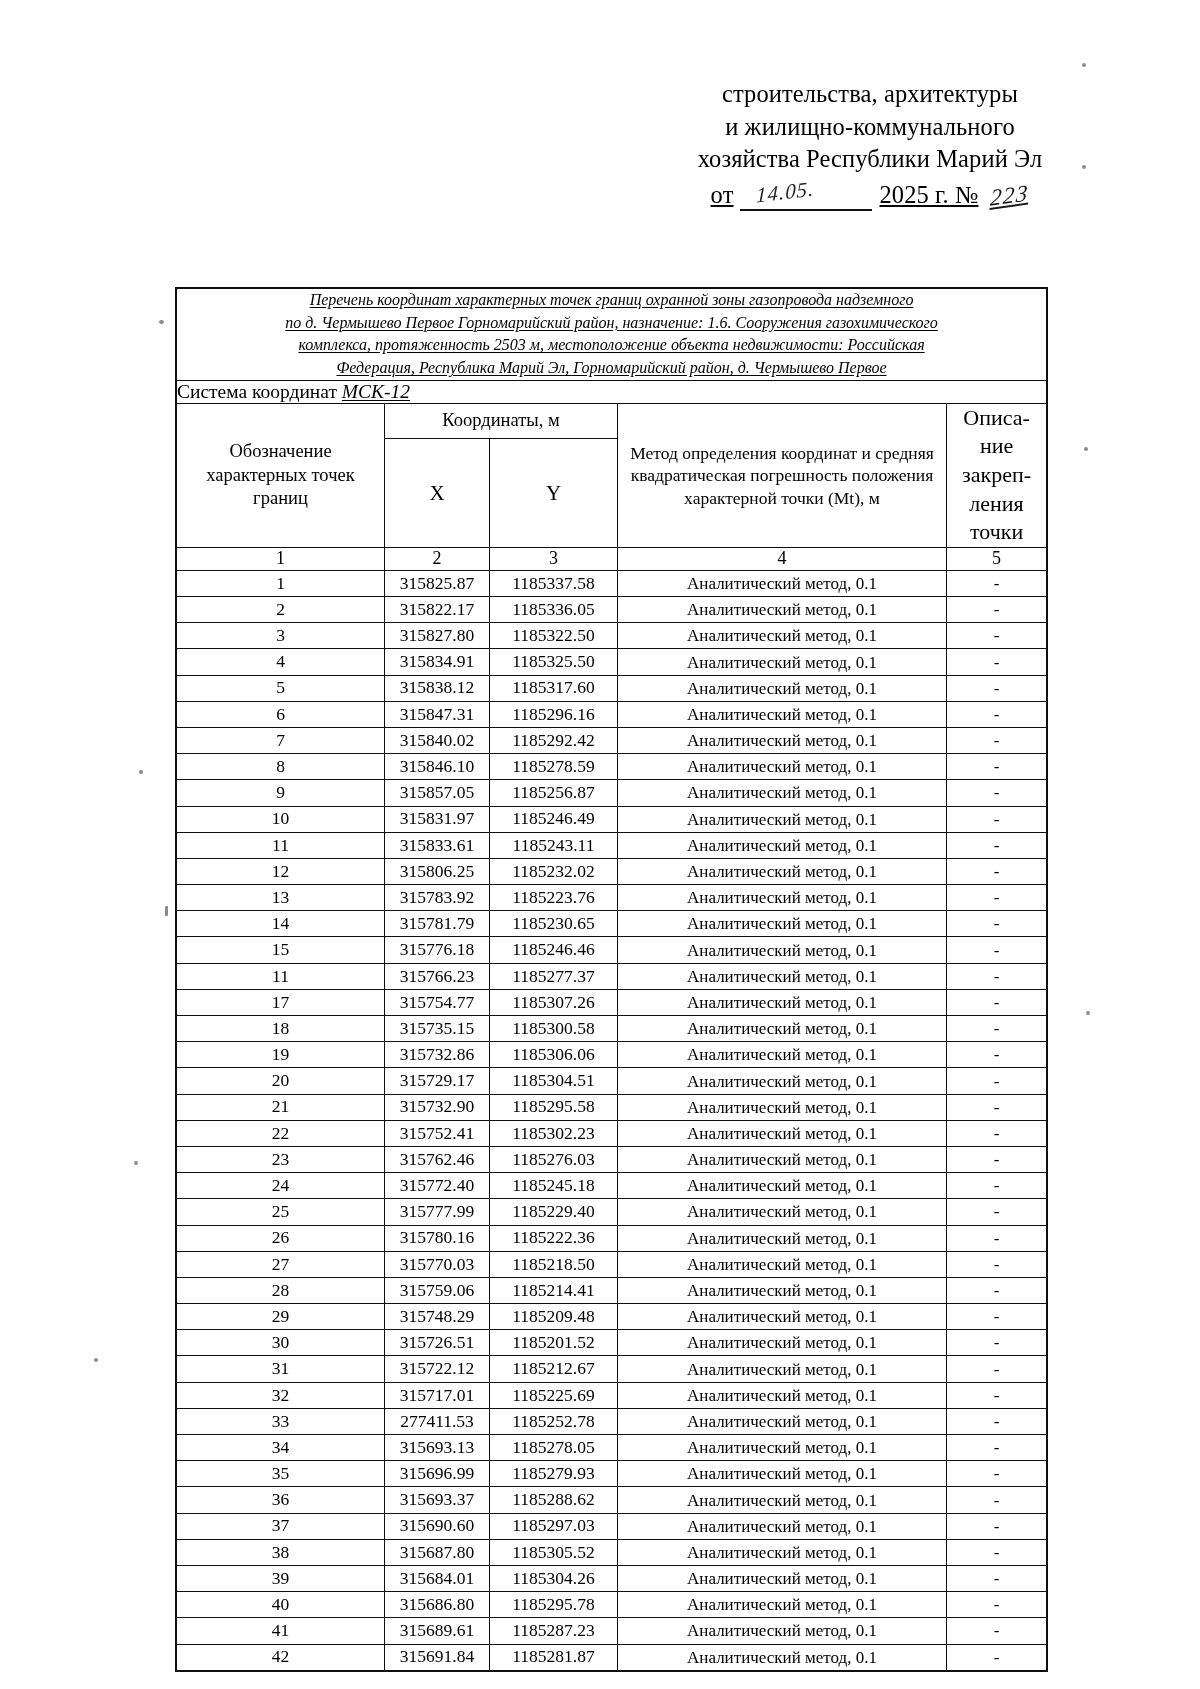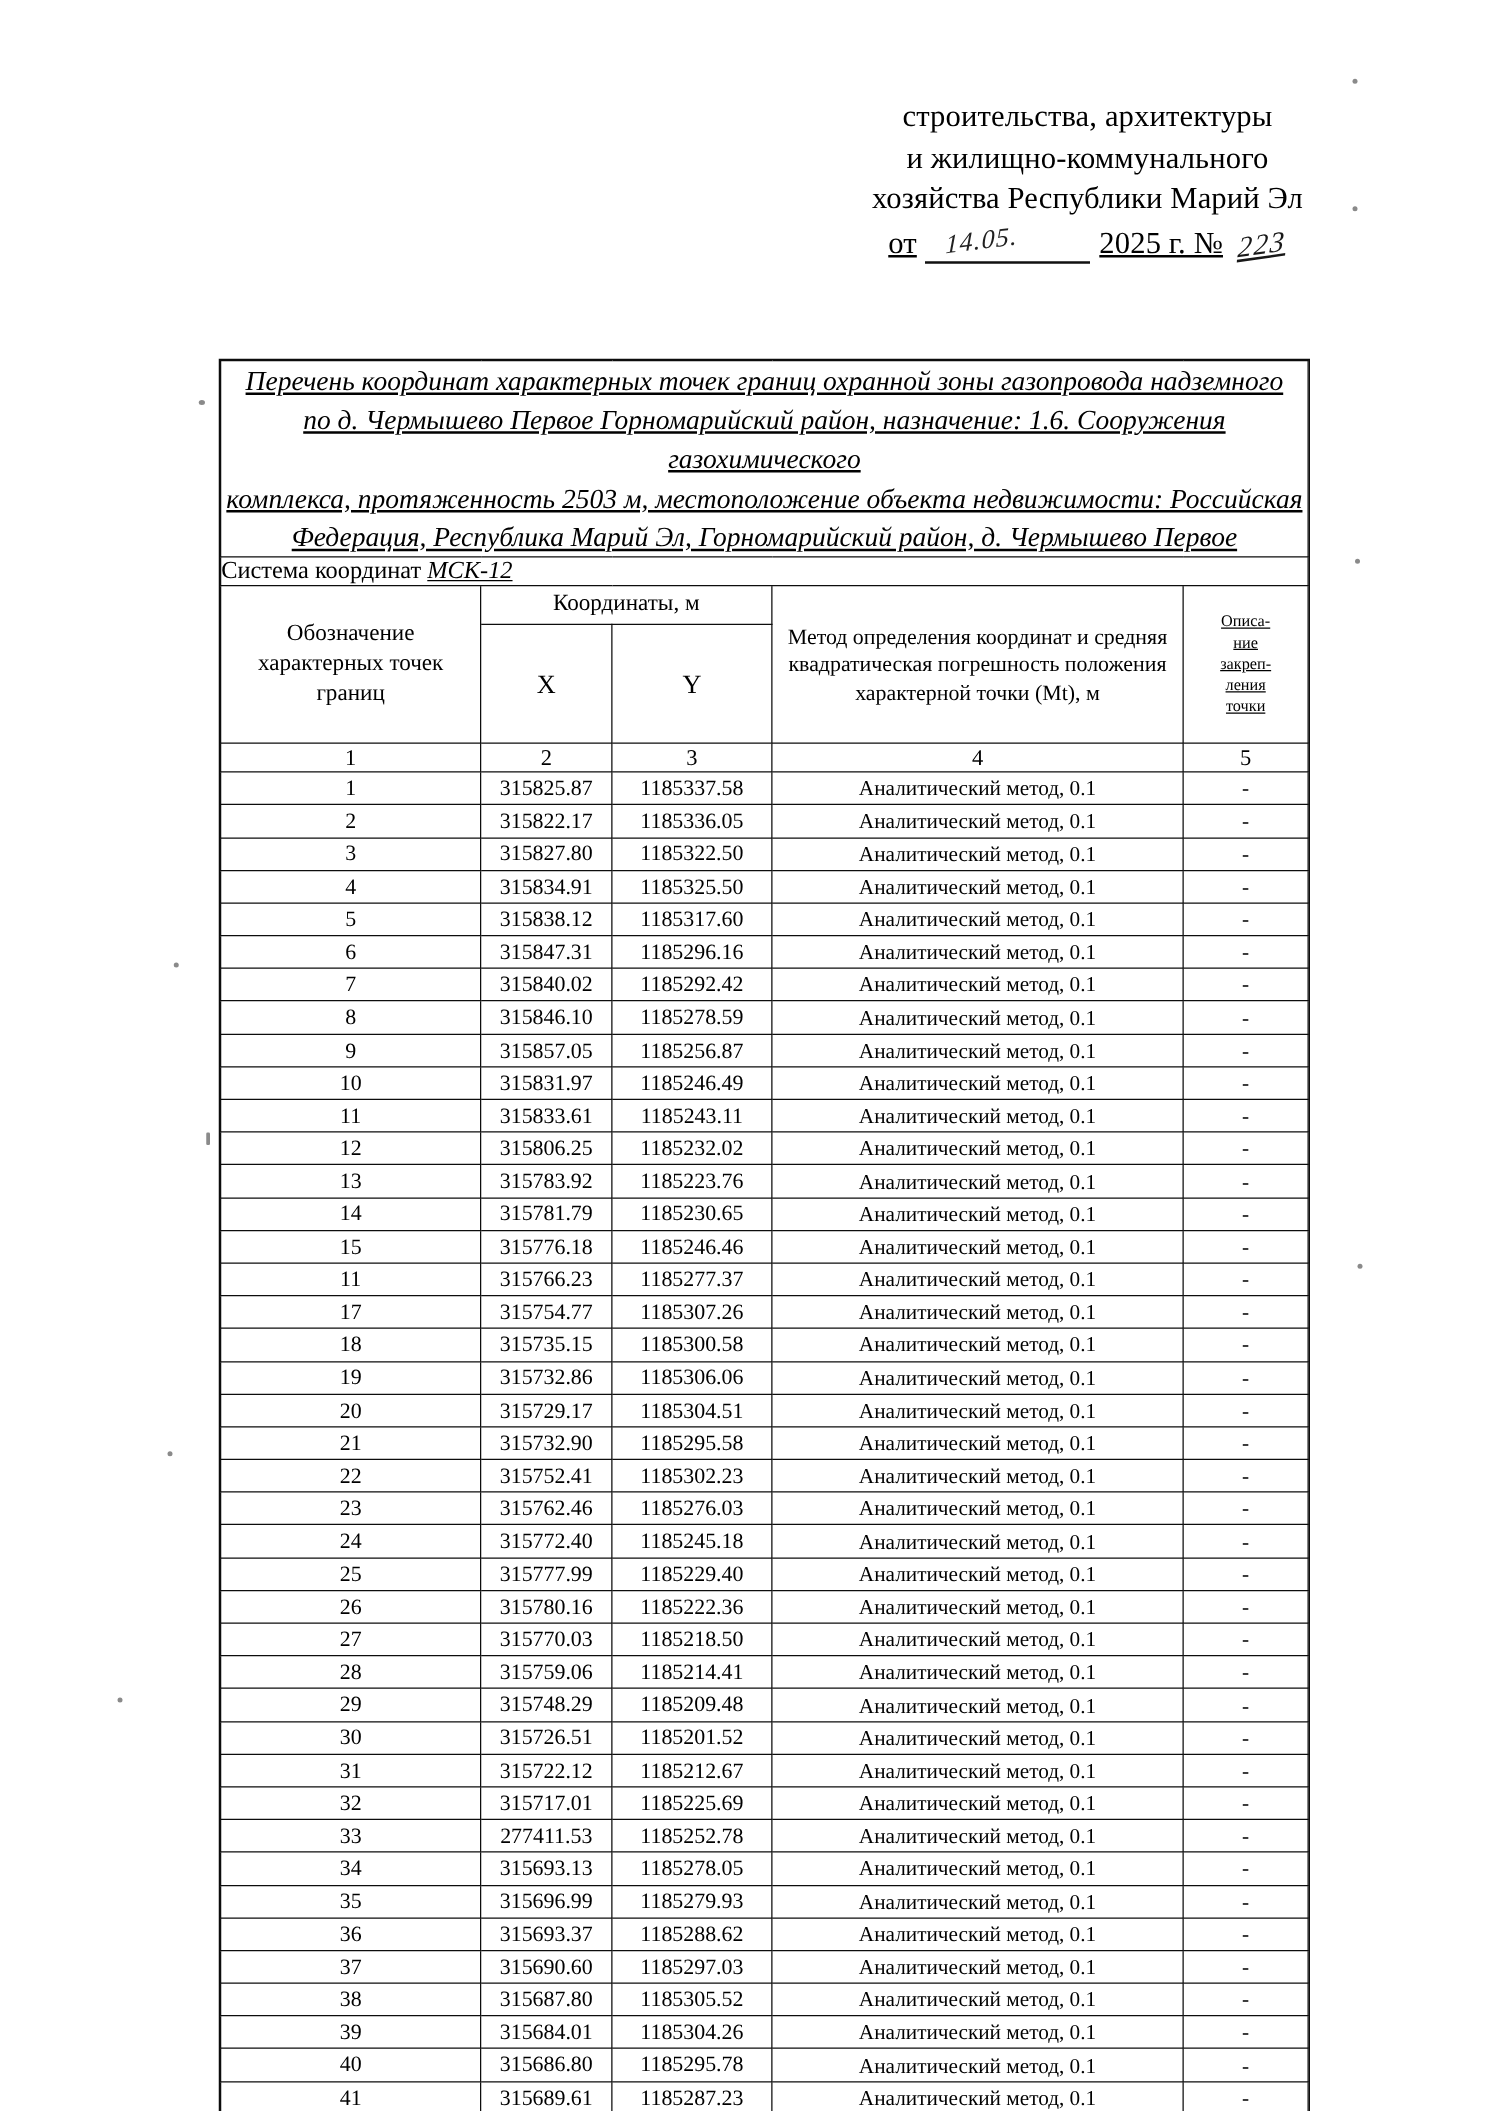--- a/index.html
+++ b/index.html
@@ -97,21 +97,21 @@
   
   .table-wrap { box-shadow: none; }
   table.coords {
     outline: 1.4px solid #0d0d0d;
   }
 
   .title-cell {
     padding: 7px 14px 8px 14px;
     text-align: center;
     font-style: italic;
-    font-size: 22px;
+    font-size: 16px;
     line-height: 1.42;
   }
   .title-cell u {
     text-decoration: underline;
     text-underline-offset: 2px;
   }
 
   .sys-cell {
     padding: 5px 0 5px 10px;
     text-align: left;
@@ -208,21 +208,21 @@
     <tr>
       <td class="sys-cell" colspan="5">
         <span>Система координат</span>
         <span class="mck">МСК-12</span>
       </td>
     </tr>
     <tr>
       <td class="hdr" rowspan="2">Обозначение характерных точек границ</td>
       <td class="hdr" colspan="2" style="height:30px;">Координаты, м</td>
       <td class="hdr hdr-small" rowspan="2">Метод определения координат и средняя квадратическая погрешность положения характерной точки (Mt), м</td>
-      <td class="hdr hdr-small" rowspan="2" style="font-size:13px;line-height:1.3;text-decoration:underline;">Описа-<br>ние<br>закреп-<br>ления<br>точки</td>
+      <td class="hdr hdr-small" rowspan="2" style="font-size:22px;line-height:1.3;">Описа-<br>ние<br>закреп-<br>ления<br>точки</td>
     </tr>
     <tr>
       <td class="hdr hdr-xy" style="height:94px;">X</td>
       <td class="hdr hdr-xy">Y</td>
     </tr>
     <tr class="numrow">
       <td>1</td>
       <td>2</td>
       <td>3</td>
       <td>4</td>

